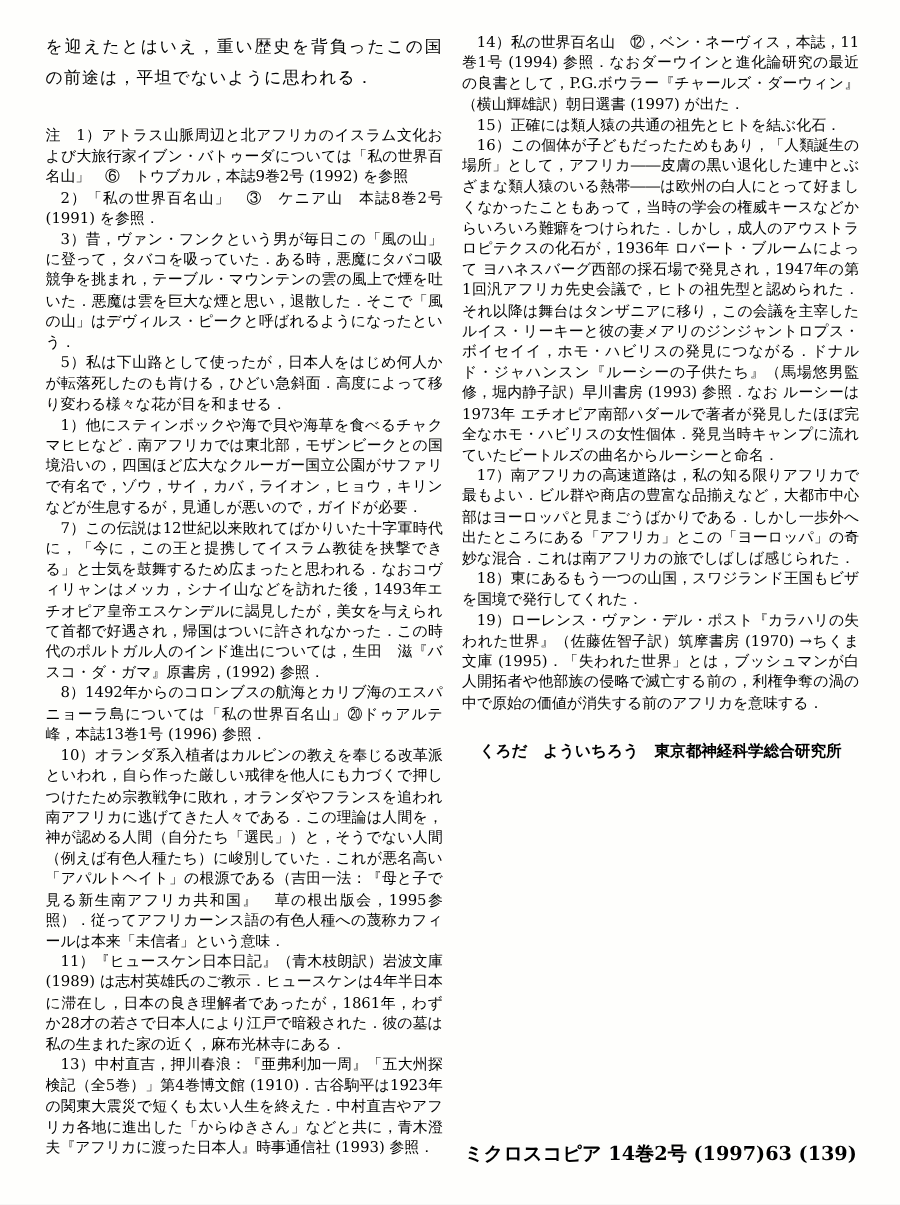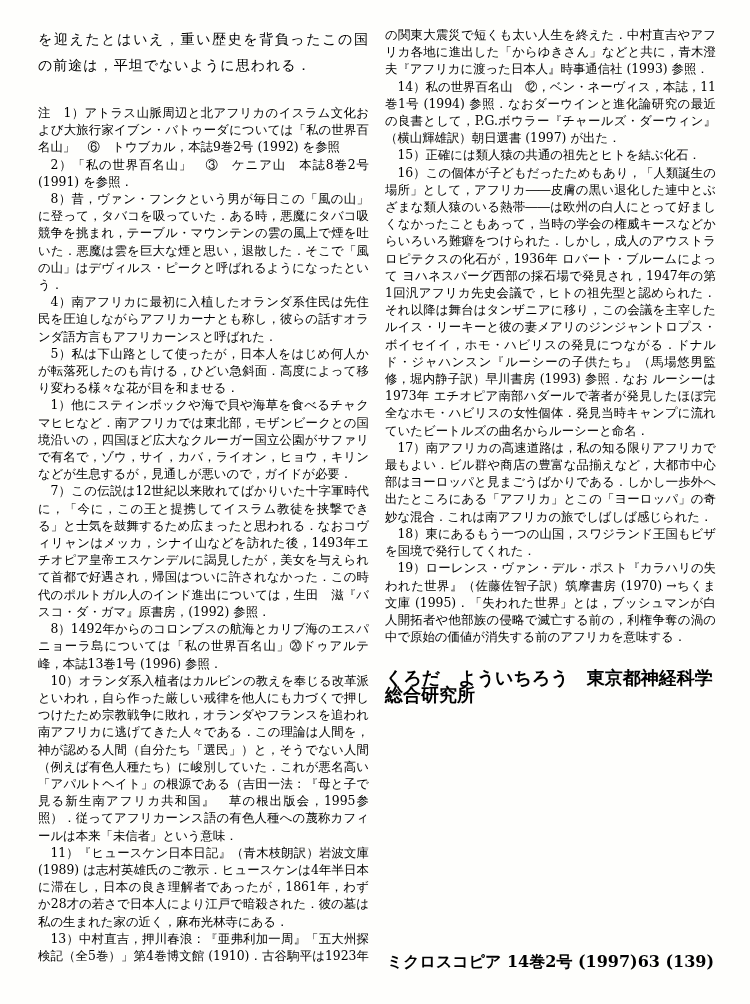--- a/index.html
+++ b/index.html
@@ -37,26 +37,26 @@
   .note {
     font-size: 12.4px;
     line-height: 17.2px;
     margin: 0;
     text-indent: 1em;
   }
   .note-first {
     text-indent: 0;
   }
   .credit {
-    font-size: 18px;
+    font-size: 13px;
     line-height: 17px;
     margin: 24px 0 12px 0;
     font-weight: bold;
     text-indent: 0;
-    text-align: left;
+    text-align: center;
   }
   .footer {
     position: absolute;
     left: 38px;
     right: 36px;
     top: 955px;
     display: flex;
     justify-content: flex-end;
     font-size: 16px;
     line-height: 14px;
@@ -64,22 +64,21 @@
   }
 </style>
 </head>
 <body>
 
 <div class="page">
   <div class="columns">
     <p class="intro">を迎えたとはいえ，重い歴史を背負ったこの国の前途は，平坦でないように思われる．</p>
     <p class="note note-first">注　1）アトラス山脈周辺と北アフリカのイスラム文化および大旅行家イブン・バトゥーダについては「私の世界百名山」　⑥　トウブカル，本誌9巻2号 (1992) を参照</p>
     <p class="note">2）「私の世界百名山」　③　ケニア山　本誌8巻2号 (1991) を参照．</p>
-    <p class="note">8）昔，ヴァン・フンクという男が毎日この「風の山」に登って，タバコを吸っていた．ある時，悪魔にタバコ吸競争を挑まれ，テーブル・マウンテンの雲の風上で煙を吐いた．悪魔は雲を巨大な煙と思い，退散した．そこで「風の山」はデヴィルス・ピークと呼ばれるようになったという．</p>
-    <p class="note">4）南アフリカに最初に入植したオランダ系住民は先住民を圧迫しながらアフリカーナとも称し，彼らの話すオランダ語方言もアフリカーンスと呼ばれた．</p>
+    <p class="note">3）昔，ヴァン・フンクという男が毎日この「風の山」に登って，タバコを吸っていた．ある時，悪魔にタバコ吸競争を挑まれ，テーブル・マウンテンの雲の風上で煙を吐いた．悪魔は雲を巨大な煙と思い，退散した．そこで「風の山」はデヴィルス・ピークと呼ばれるようになったという．</p>
     <p class="note">5）私は下山路として使ったが，日本人をはじめ何人かが転落死したのも肯ける，ひどい急斜面．高度によって移り変わる様々な花が目を和ませる．</p>
     <p class="note">1）他にスティンボックや海で貝や海草を食べるチャクマヒヒなど．南アフリカでは東北部，モザンビークとの国境沿いの，四国ほど広大なクルーガー国立公園がサファリで有名で，ゾウ，サイ，カバ，ライオン，ヒョウ，キリンなどが生息するが，見通しが悪いので，ガイドが必要．</p>
     <p class="note">7）この伝説は12世紀以来敗れてばかりいた十字軍時代に，「今に，この王と提携してイスラム教徒を挟撃できる」と士気を鼓舞するため広まったと思われる．なおコヴィリャンはメッカ，シナイ山などを訪れた後，1493年エチオピア皇帝エスケンデルに謁見したが，美女を与えられて首都で好遇され，帰国はついに許されなかった．この時代のポルトガル人のインド進出については，生田　滋『バスコ・ダ・ガマ』原書房，(1992) 参照．</p>
     <p class="note">8）1492年からのコロンブスの航海とカリブ海のエスパニョーラ島については「私の世界百名山」⑳ドゥアルテ峰，本誌13巻1号 (1996) 参照．</p>
     <p class="note">10）オランダ系入植者はカルビンの教えを奉じる改革派といわれ，自ら作った厳しい戒律を他人にも力づくで押しつけたため宗教戦争に敗れ，オランダやフランスを追われ南アフリカに逃げてきた人々である．この理論は人間を，神が認める人間（自分たち「選民」）と，そうでない人間（例えば有色人種たち）に峻別していた．これが悪名高い「アパルトヘイト」の根源である（吉田一法：『母と子で見る新生南アフリカ共和国』　草の根出版会，1995参照）．従ってアフリカーンス語の有色人種への蔑称カフィールは本来「未信者」という意味．</p>
     <p class="note">11）『ヒュースケン日本日記』（青木枝朗訳）岩波文庫 (1989) は志村英雄氏のご教示．ヒュースケンは4年半日本に滞在し，日本の良き理解者であったが，1861年，わずか28才の若さで日本人により江戸で暗殺された．彼の墓は私の生まれた家の近く，麻布光林寺にある．</p>
     <p class="note">13）中村直吉，押川春浪：『亜弗利加一周』「五大州探検記（全5巻）」第4巻博文館 (1910)．古谷駒平は1923年の関東大震災で短くも太い人生を終えた．中村直吉やアフリカ各地に進出した「からゆきさん」などと共に，青木澄夫『アフリカに渡った日本人』時事通信社 (1993) 参照．</p>
     <p class="note">14）私の世界百名山　⑫，ベン・ネーヴィス，本誌，11巻1号 (1994) 参照．なおダーウインと進化論研究の最近の良書として，P.G.ボウラー『チャールズ・ダーウィン』（横山輝雄訳）朝日選書 (1997) が出た．</p>
     <p class="note">15）正確には類人猿の共通の祖先とヒトを結ぶ化石．</p>
     <p class="note">16）この個体が子どもだったためもあり，「人類誕生の場所」として，アフリカ――皮膚の黒い退化した連中とぶざまな類人猿のいる熱帯――は欧州の白人にとって好ましくなかったこともあって，当時の学会の権威キースなどからいろいろ難癖をつけられた．しかし，成人のアウストラロピテクスの化石が，1936年 ロバート・ブルームによって ヨハネスバーグ西部の採石場で発見され，1947年の第1回汎アフリカ先史会議で，ヒトの祖先型と認められた．それ以降は舞台はタンザニアに移り，この会議を主宰したルイス・リーキーと彼の妻メアリのジンジャントロプス・ボイセイイ，ホモ・ハビリスの発見につながる．ドナルド・ジャハンスン『ルーシーの子供たち』（馬場悠男監修，堀内静子訳）早川書房 (1993) 参照．なお ルーシーは1973年 エチオピア南部ハダールで著者が発見したほぼ完全なホモ・ハビリスの女性個体．発見当時キャンプに流れていたビートルズの曲名からルーシーと命名．</p>

